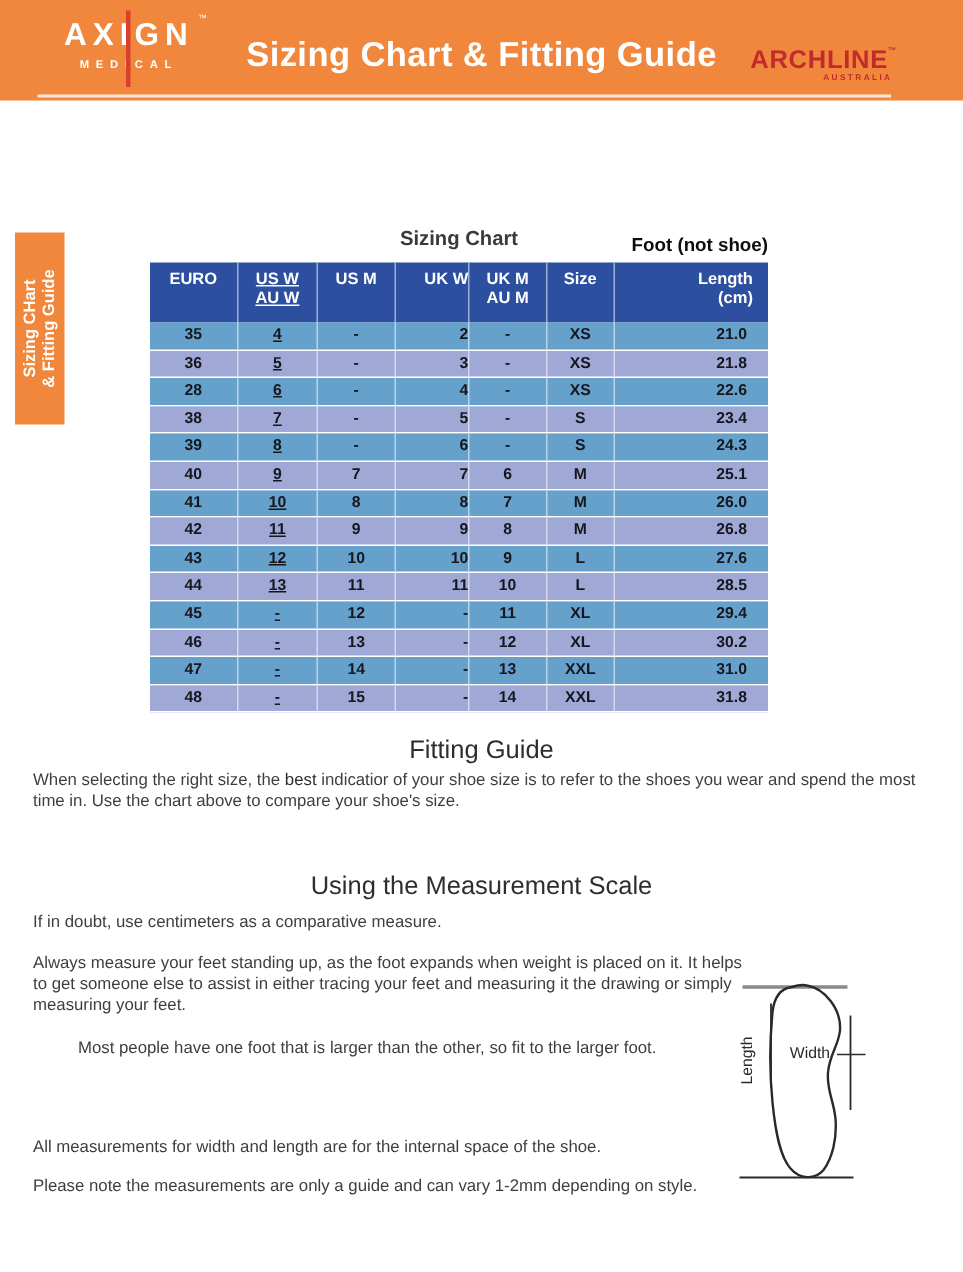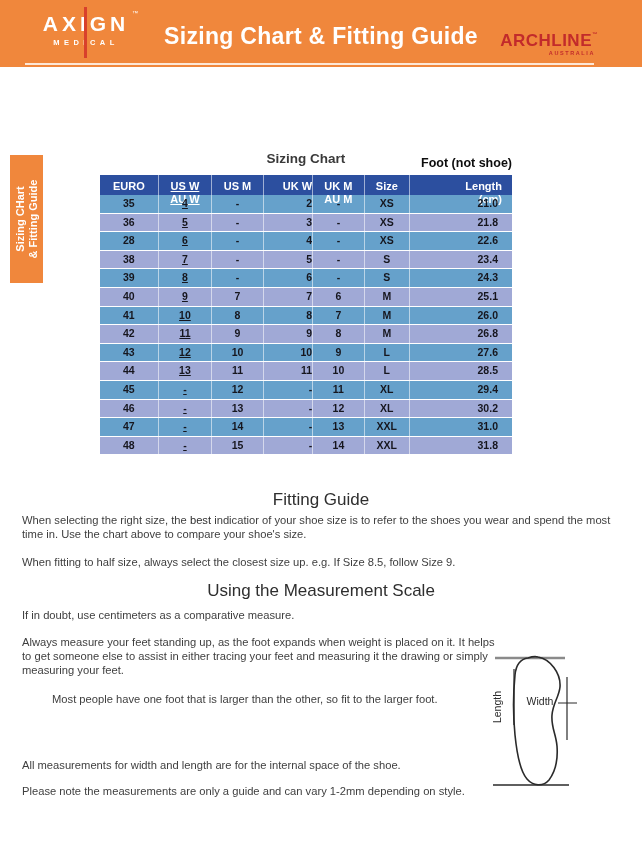--- a/index.html
+++ b/index.html
@@ -29,21 +29,21 @@
         color:#fff;font-size:11px;font-weight:bold;line-height:13px;text-align:center;white-space:nowrap;}
 
   
   .chart-title{position:absolute;left:100px;top:151px;width:412px;text-align:center;
         font-size:13.5px;font-weight:bold;color:#3a3a3a;}
   .foot-note{position:absolute;left:350px;top:156px;width:162px;text-align:right;
         font-size:12.5px;font-weight:bold;color:#0d0d0d;}
 
   
   .size-table{position:absolute;left:100px;top:175px;width:412px;}
-  .thead{display:flex;background:#2C4F9F;color:#fff;height:20px;}
+  .thead{display:flex;background:#2C4F9F;color:#fff;height:40px;}
   .th{box-sizing:border-box;padding-top:5px;font-size:11px;font-weight:bold;line-height:13px;
         text-align:center;border-left:1px solid rgba(255,255,255,0.55);}
   .thead .th:first-child{border-left:none;}
   .tr{display:flex;height:17.6px;border-bottom:1px solid #ffffff;}
   .tr.blu{background:#66A1CB;}
   .tr.lav{background:#A0A9D6;}
   .td{box-sizing:border-box;font-size:10.5px;font-weight:bold;color:#16161e;
         text-align:center;line-height:17.6px;border-left:1px solid rgba(255,255,255,0.55);}
   .tr .td:first-child{border-left:none;}
   .c0{width:14%;} .c1{width:13%;text-decoration:underline;} .c2{width:12.5%;} .c3{width:12%;text-align:right;} .c4{width:12.5%;}
@@ -246,21 +246,20 @@
           <div class="td c3">-</div>
           <div class="td c4">14</div>
           <div class="td c5">XXL</div>
           <div class="td c6">31.8</div>
         </div>
       </div>
   </div>
 
   <div class="h-center" style="top:490px;">Fitting Guide</div>
   <div class="para" style="left:22px;top:513px;width:600px;"><span>When selecting the right size, the </span><span class="bold">best</span><span> indicatior of your shoe size is to refer to the shoes you wear and spend the most time in. Use the chart above to compare your shoe's size.</span></div>
-  <div class="para" style="left:22px;top:555px;width:600px;">When fitting to half size, always select the closest size up. e.g. If Size 8.5, follow Size 9.</div>
 
   <div class="h-center" style="top:581px;">Using the Measurement Scale</div>
   <div class="para" style="left:22px;top:608px;width:600px;">If in doubt, use centimeters as a comparative measure.</div>
   <div class="para" style="left:22px;top:635px;width:473px;">Always measure your feet standing up, as the foot expands when weight is placed on it. It helps to get someone else to assist in either tracing your feet and measuring it the drawing or simply measuring your feet.</div>
   <div class="para" style="left:24px;top:692px;width:473px;padding-left:28px;">Most people have one foot that is larger than the other, so fit to the larger foot.</div>
   <div class="para" style="left:22px;top:758px;width:473px;">All measurements for width and length are for the internal space of the shoe.</div>
   <div class="para" style="left:22px;top:784px;width:473px;">Please note the measurements are only a guide and can vary 1-2mm depending on style.</div>
 
   <div class="foot-diagram">
     <svg width="152" height="150" viewBox="0 0 152 150">

